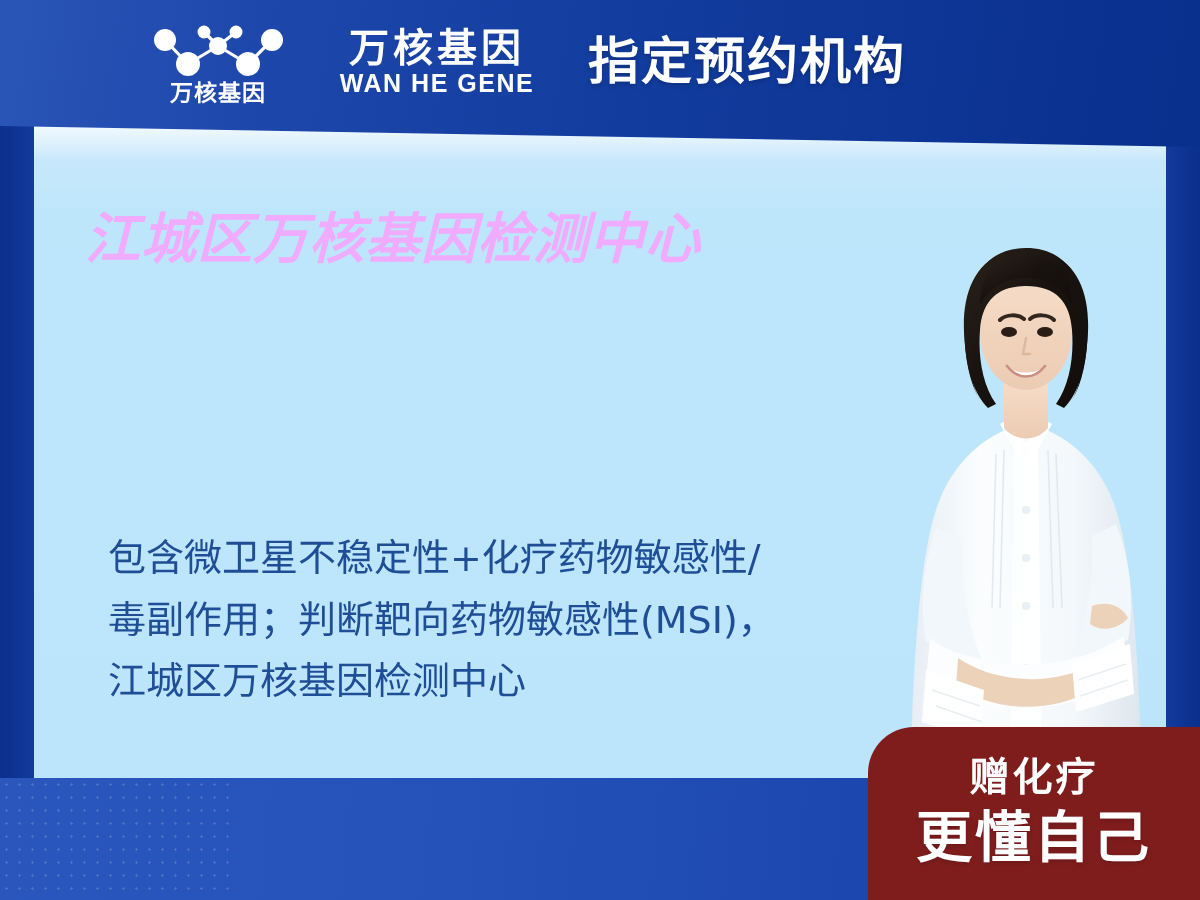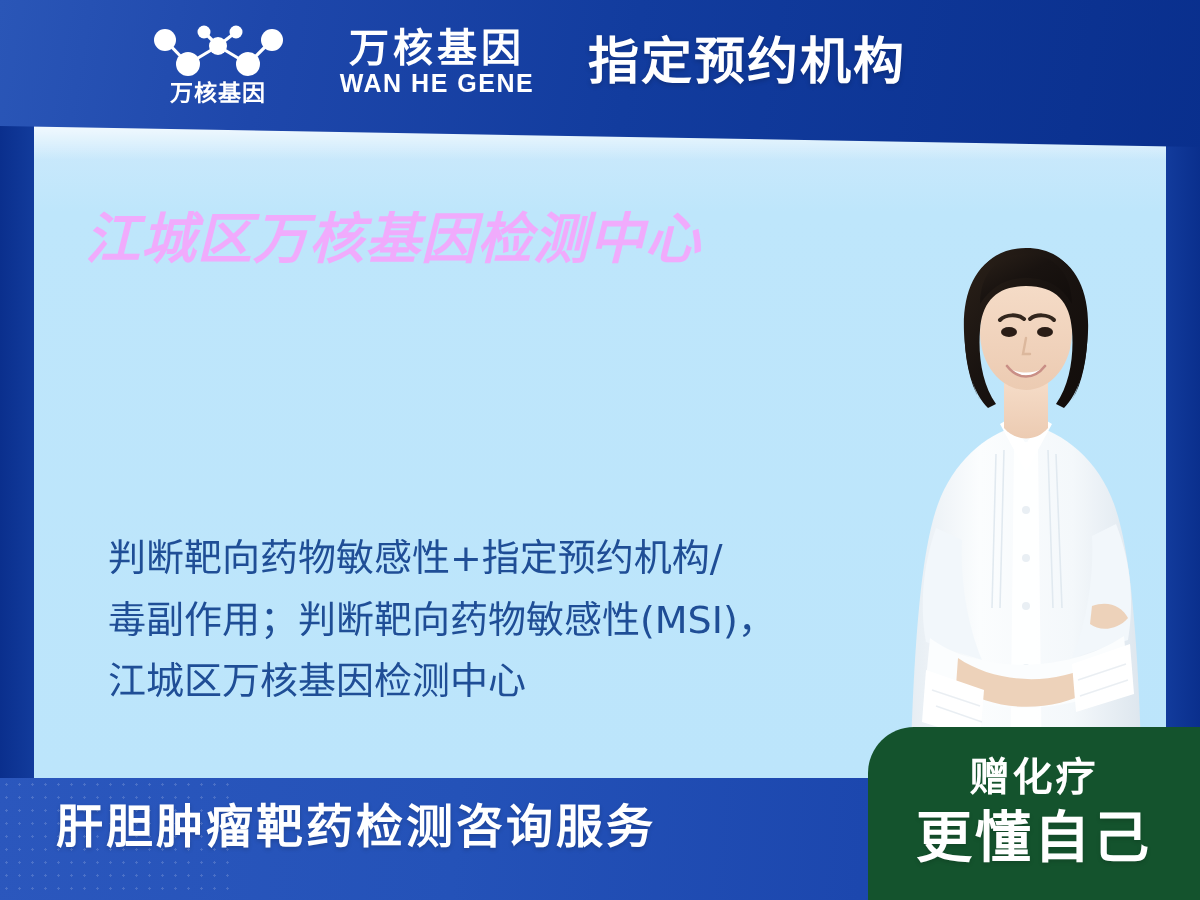--- a/index.html
+++ b/index.html
@@ -161,21 +161,21 @@
   .edge-right{
     position:absolute; right:0; top:140px; width:34px; height:640px;
     background:linear-gradient(90deg,#123b9c 0%,#0a2f8d 100%);
   }
 
   
   .promo-badge{
     position:absolute;
     left:868px; top:727px;
     width:332px; height:173px;
-    background:#14532d;
+    background:#7f1d1d;
     border-top-left-radius:46px;
     display:flex; flex-direction:column;
     align-items:center; justify-content:center;
     padding-bottom:4px;
   }
   .promo-line1{
     color:#ffffff;
     font-size:40px;
     font-weight:bold;
     letter-spacing:3px;
@@ -234,21 +234,21 @@
   <div class="wordmark">
     <div class="wordmark-cn">万核基因</div>
     <div class="wordmark-en">WAN HE GENE</div>
   </div>
 
   <div class="header-tagline">指定预约机构</div>
 
   <h1 class="main-title">江城区万核基因检测中心</h1>
 
   <div class="body-copy">
-    <p>判断靶向药物敏感性+指定预约机构/</p>
+    <p>包含微卫星不稳定性+化疗药物敏感性/</p>
     <p>毒副作用；判断靶向药物敏感性(MSI)，</p>
     <p>江城区万核基因检测中心</p>
   </div>
 
   <div class="portrait">
     <svg width="260" height="552" viewBox="0 0 260 552" aria-hidden="true">
       <defs>
         <linearGradient id="shirtG" x1="0" y1="0" x2="1" y2="0">
           <stop offset="0%" stop-color="#e6edf3"></stop>
           <stop offset="30%" stop-color="#fbfdfe"></stop>
@@ -317,20 +317,19 @@
         <path d="M36 462 L 84 478"></path>
           <path d="M40 478 L 86 494"></path>
         <path d="M182 452 L 230 436"></path>
           <path d="M184 468 L 232 452"></path>
       </g>
     </svg>
   </div>
 
   <div class="bottom-bar"></div>
   <div class="bottom-dots"></div>
-  <div class="bottom-headline">肝胆肿瘤靶药检测咨询服务</div>
 
   <div class="promo-badge">
     <div class="promo-line1">赠化疗</div>
     <div class="promo-line2">更懂自己</div>
   </div>
 
 </div>
 
 </body></html>

